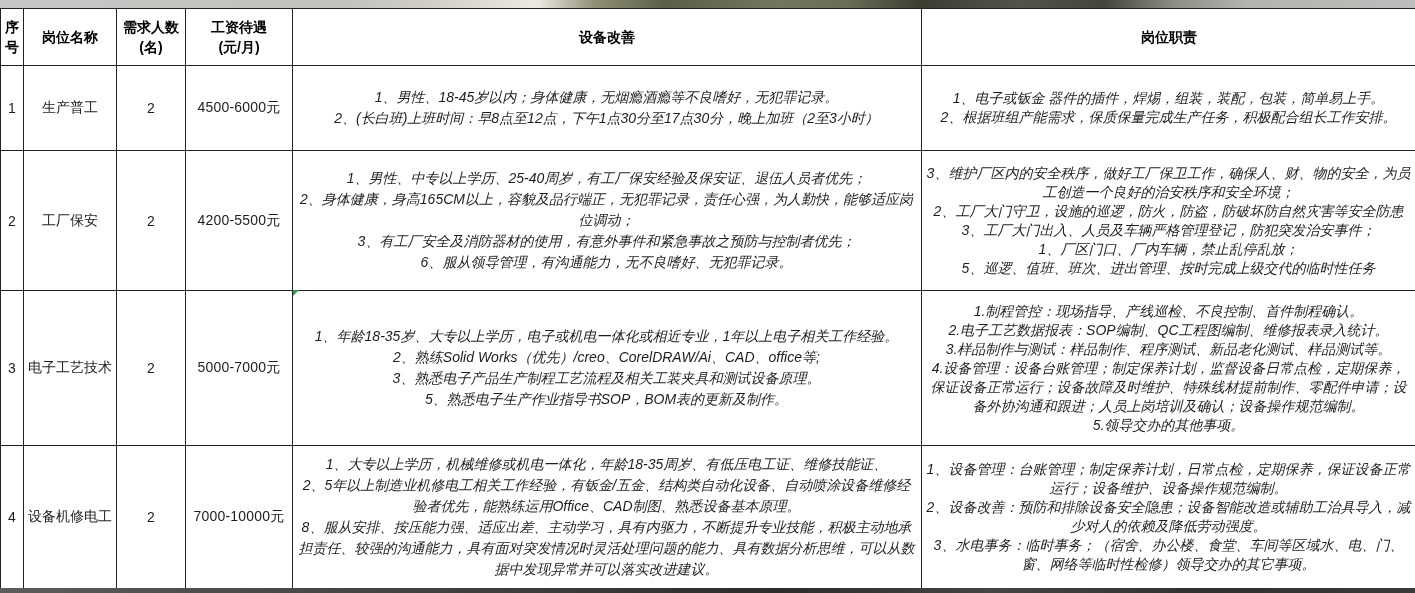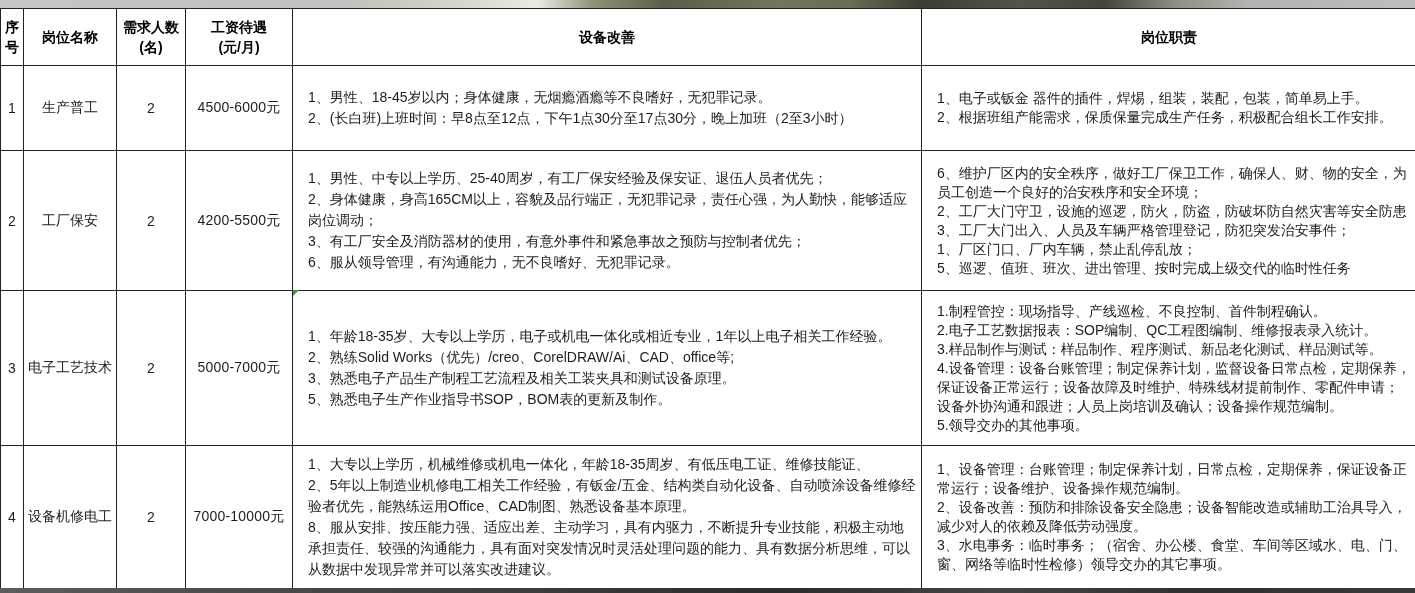--- a/index.html
+++ b/index.html
@@ -26,21 +26,21 @@
   tbody tr:nth-child(4) { height:143px; }
 
   th { font-size:14px; font-weight:bold; color:#000; text-align:center;
     white-space:pre-line; line-height:1.45; padding:2px; }
 
   td { font-size:14px; color:#1d1d1d; }
   td.c-no { text-align:center; padding:0 2px; }
   td.c-title { text-align:center; padding:0 3px; }
   td.c-count { text-align:center; }
   td.c-salary { text-align:center; padding:0 3px; letter-spacing:0.2px; }
-  td.c-req, td.c-duty { text-align:left; padding:2px 5px 2px 15px; }
+  td.c-req, td.c-duty { text-align:center; padding:2px 5px 2px 4px;font-style:italic; }
   td.c-req div { line-height:21px; word-break:break-all; }
   td.c-duty div { line-height:19px; word-break:break-all; }
 
   .flag { position:absolute; left:293px; top:290px; width:0; height:0;
     border-top:6px solid #2f9e44; border-right:6px solid transparent; }
 </style>
 </head>
 <body>
 
 <div class="screen">
@@ -87,21 +87,21 @@
           <td class="c-title">工厂保安</td>
           <td class="c-count">2</td>
           <td class="c-salary">4200-5500元</td>
           <td class="c-req">
             <div>1、男性、中专以上学历、25-40周岁，有工厂保安经验及保安证、退伍人员者优先；</div>
             <div>2、身体健康，身高165CM以上，容貌及品行端正，无犯罪记录，责任心强，为人勤快，能够适应岗位调动；</div>
             <div>3、有工厂安全及消防器材的使用，有意外事件和紧急事故之预防与控制者优先；</div>
             <div>6、服从领导管理，有沟通能力，无不良嗜好、无犯罪记录。</div>
           </td>
           <td class="c-duty">
-            <div>6、维护厂区内的安全秩序，做好工厂保卫工作，确保人、财、物的安全，为员工创造一个良好的治安秩序和安全环境；</div>
+            <div>3、维护厂区内的安全秩序，做好工厂保卫工作，确保人、财、物的安全，为员工创造一个良好的治安秩序和安全环境；</div>
             <div>2、工厂大门守卫，设施的巡逻，防火，防盗，防破坏防自然灾害等安全防患</div>
             <div>3、工厂大门出入、人员及车辆严格管理登记，防犯突发治安事件；</div>
             <div>1、厂区门口、厂内车辆，禁止乱停乱放；</div>
             <div>5、巡逻、值班、班次、进出管理、按时完成上级交代的临时性任务</div>
           </td>
         </tr>
         <tr>
           <td class="c-no">3</td>
           <td class="c-title">电子工艺技术</td>
           <td class="c-count">2</td>

